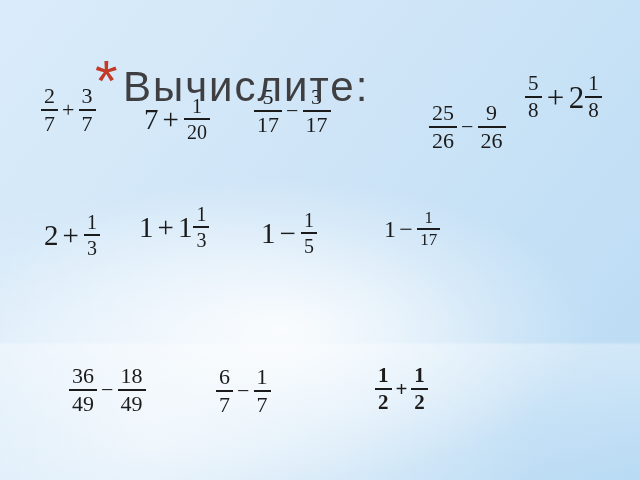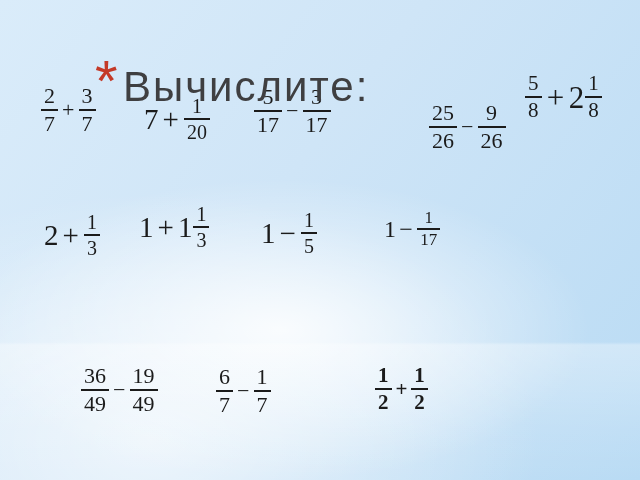--- a/index.html
+++ b/index.html
@@ -77,21 +77,21 @@
   #e2  { left: 144px; top: 94px;  }
   #e3  { left: 253px; top: 84px;  }
   #e4  { left: 391px; top: 100px; margin-left: 37px;  }
   #e5  { left: 524px; top: 71px;  font-size: 31px; }
   #e5 .frac { font-size: 21px; }
   #e6  { left: 44px;  top: 210px; }
   #e7  { left: 139px; top: 202px; }
   #e8  { left: 261px; top: 208px; }
   #e9  { left: 384px; top: 208px; font-size: 24px; }
   #e9 .frac { font-size: 17px; }
-  #e10 { left: 80px;  top: 363px; }
+  #e10 { left: 68px;  top: 363px; }
   #e11 { left: 215px; top: 364px; }
   #e12 { left: 374px; top: 363px; font-size: 21px; font-weight: bold; }
   #e12 .frac .d { border-top-width: 2.5px; }
 </style>
 </head>
 <body>
 
 <div class="slide">
 
   <span class="bullet-asterisk" style="color: rgb(196, 58, 40);">*</span>
@@ -184,21 +184,21 @@
         <span class="d">17</span>
       </span>
     </div>
   <div class="expr pure" id="e10" aria-label="36/49 − 19/49">
       <span class="frac">
         <span class="n">36</span>
         <span class="d">49</span>
       </span>
       <span class="tok op">−</span>
       <span class="frac">
-        <span class="n">19</span>
+        <span class="n">18</span>
         <span class="d">49</span>
       </span>
     </div>
   <div class="expr pure" id="e11" aria-label="6/7 − 1/7">
       <span class="frac">
         <span class="n">6</span>
         <span class="d">7</span>
       </span>
       <span class="tok op">−</span>
       <span class="frac">

